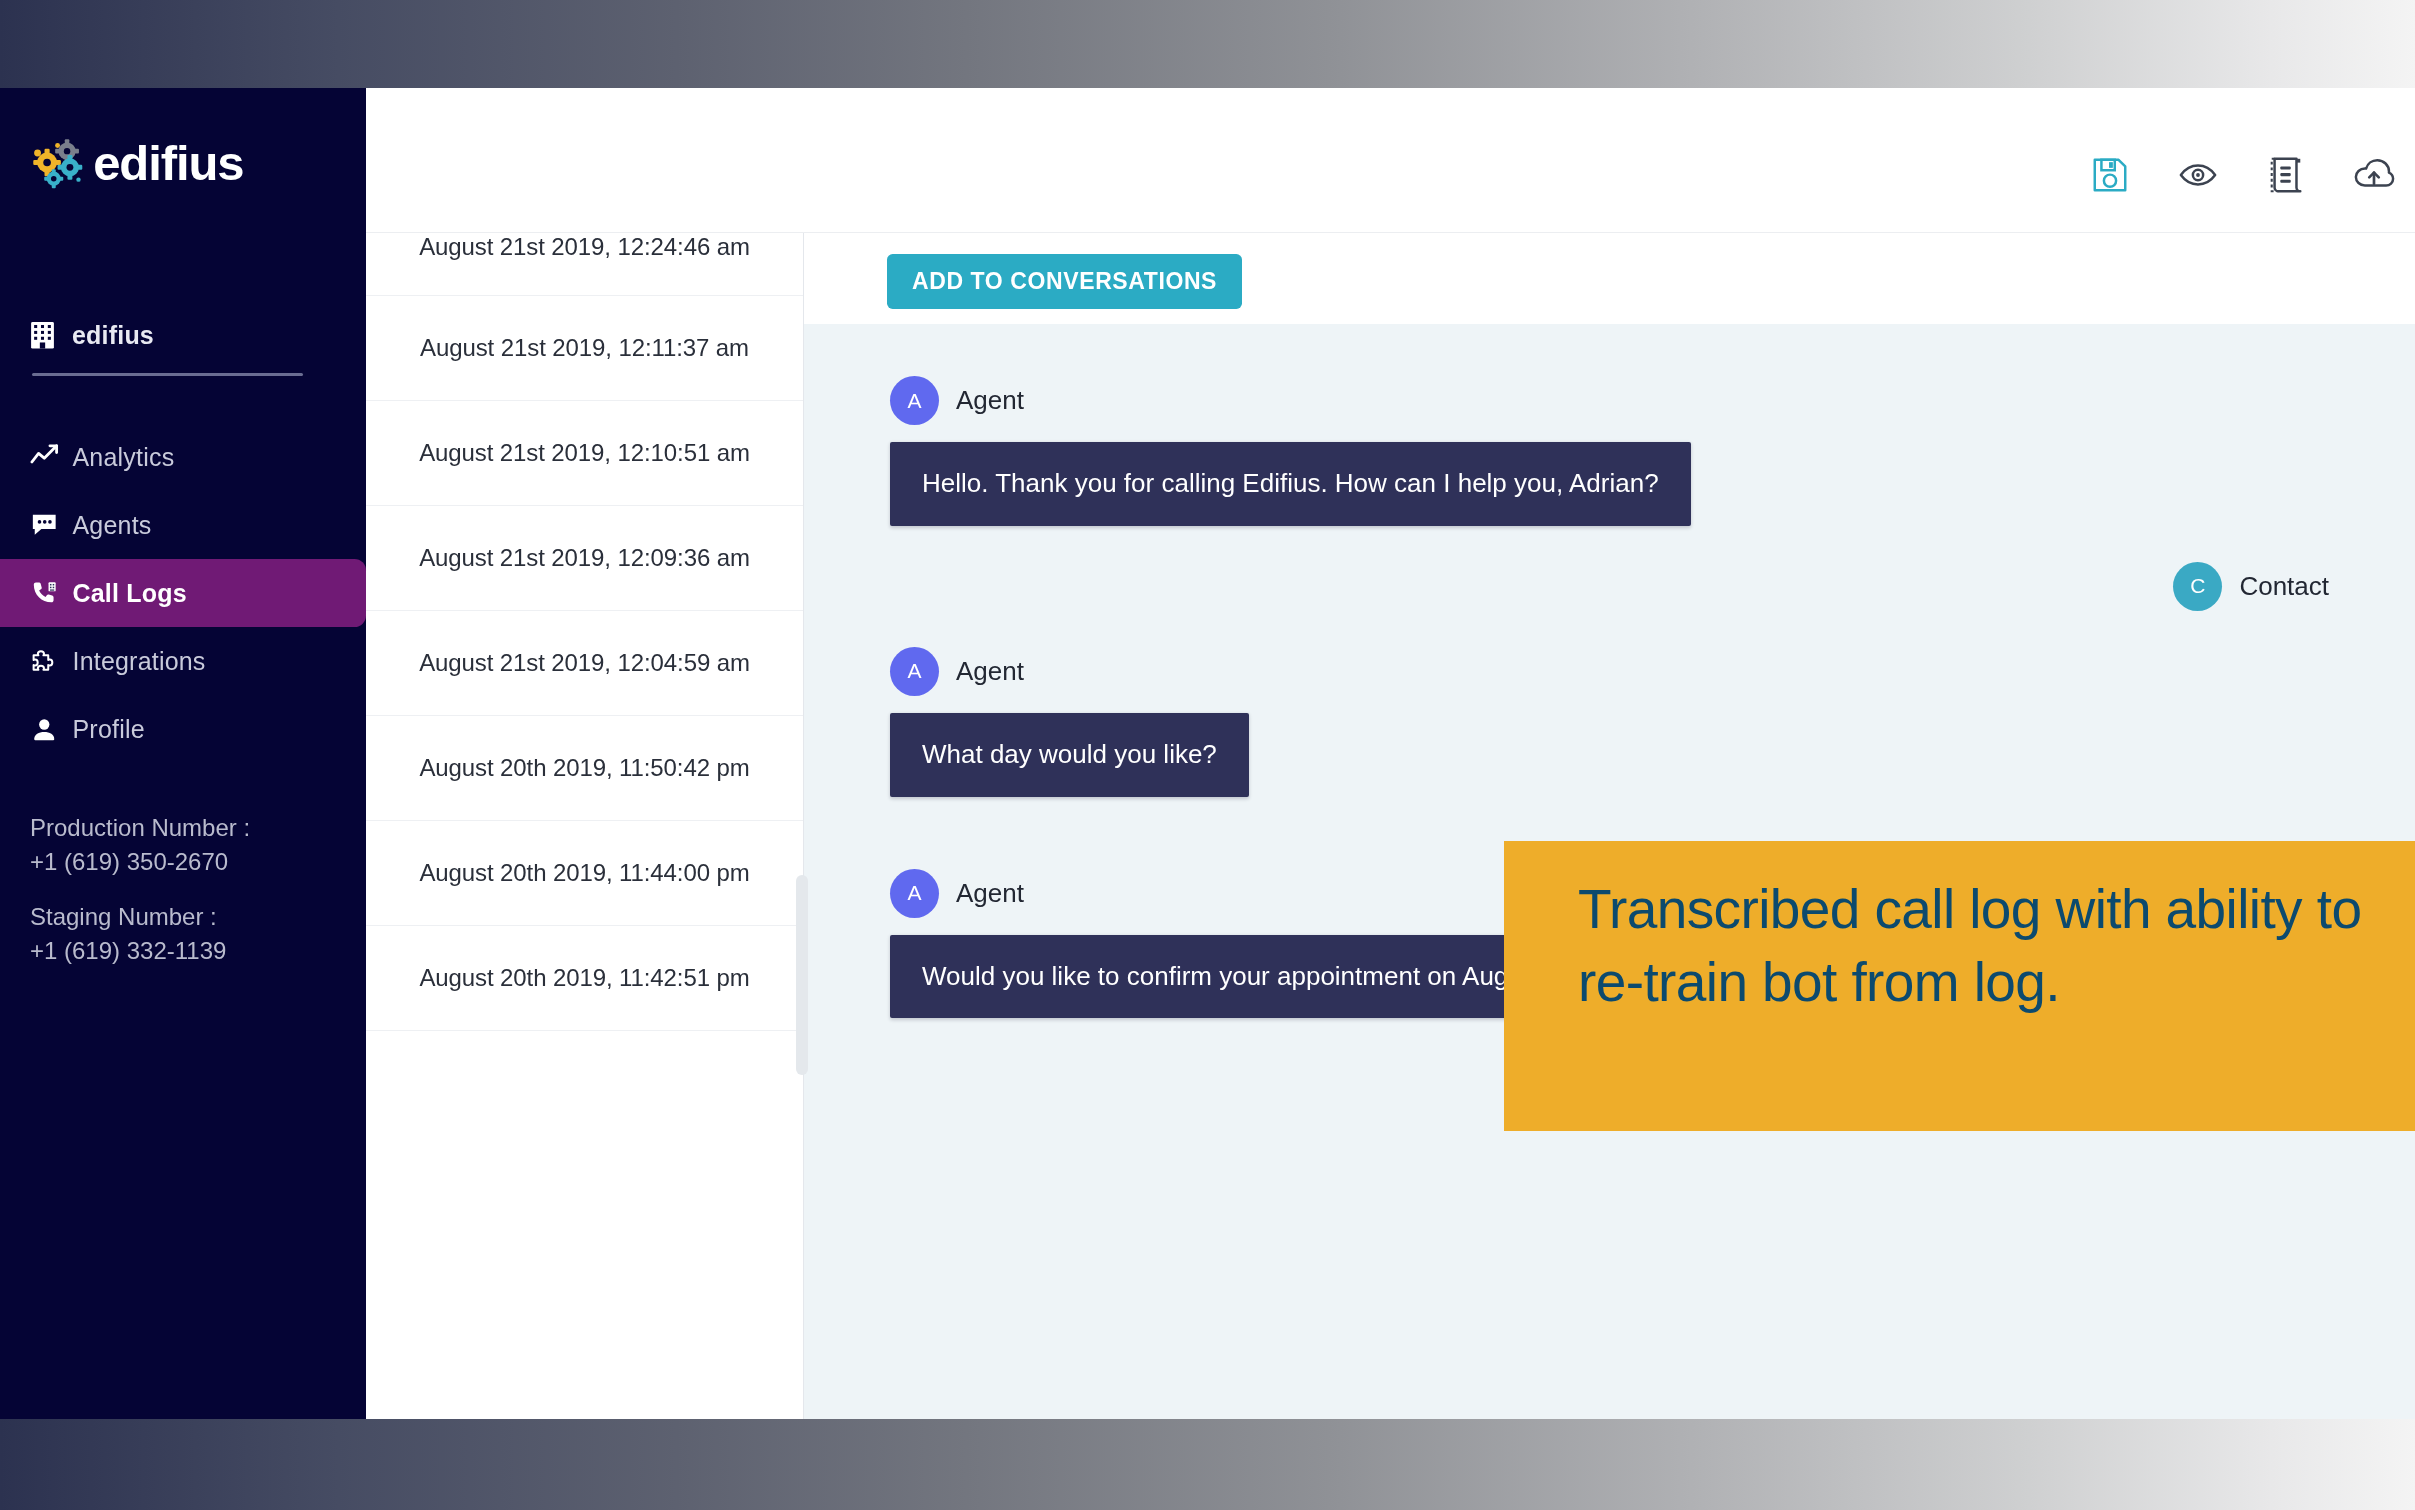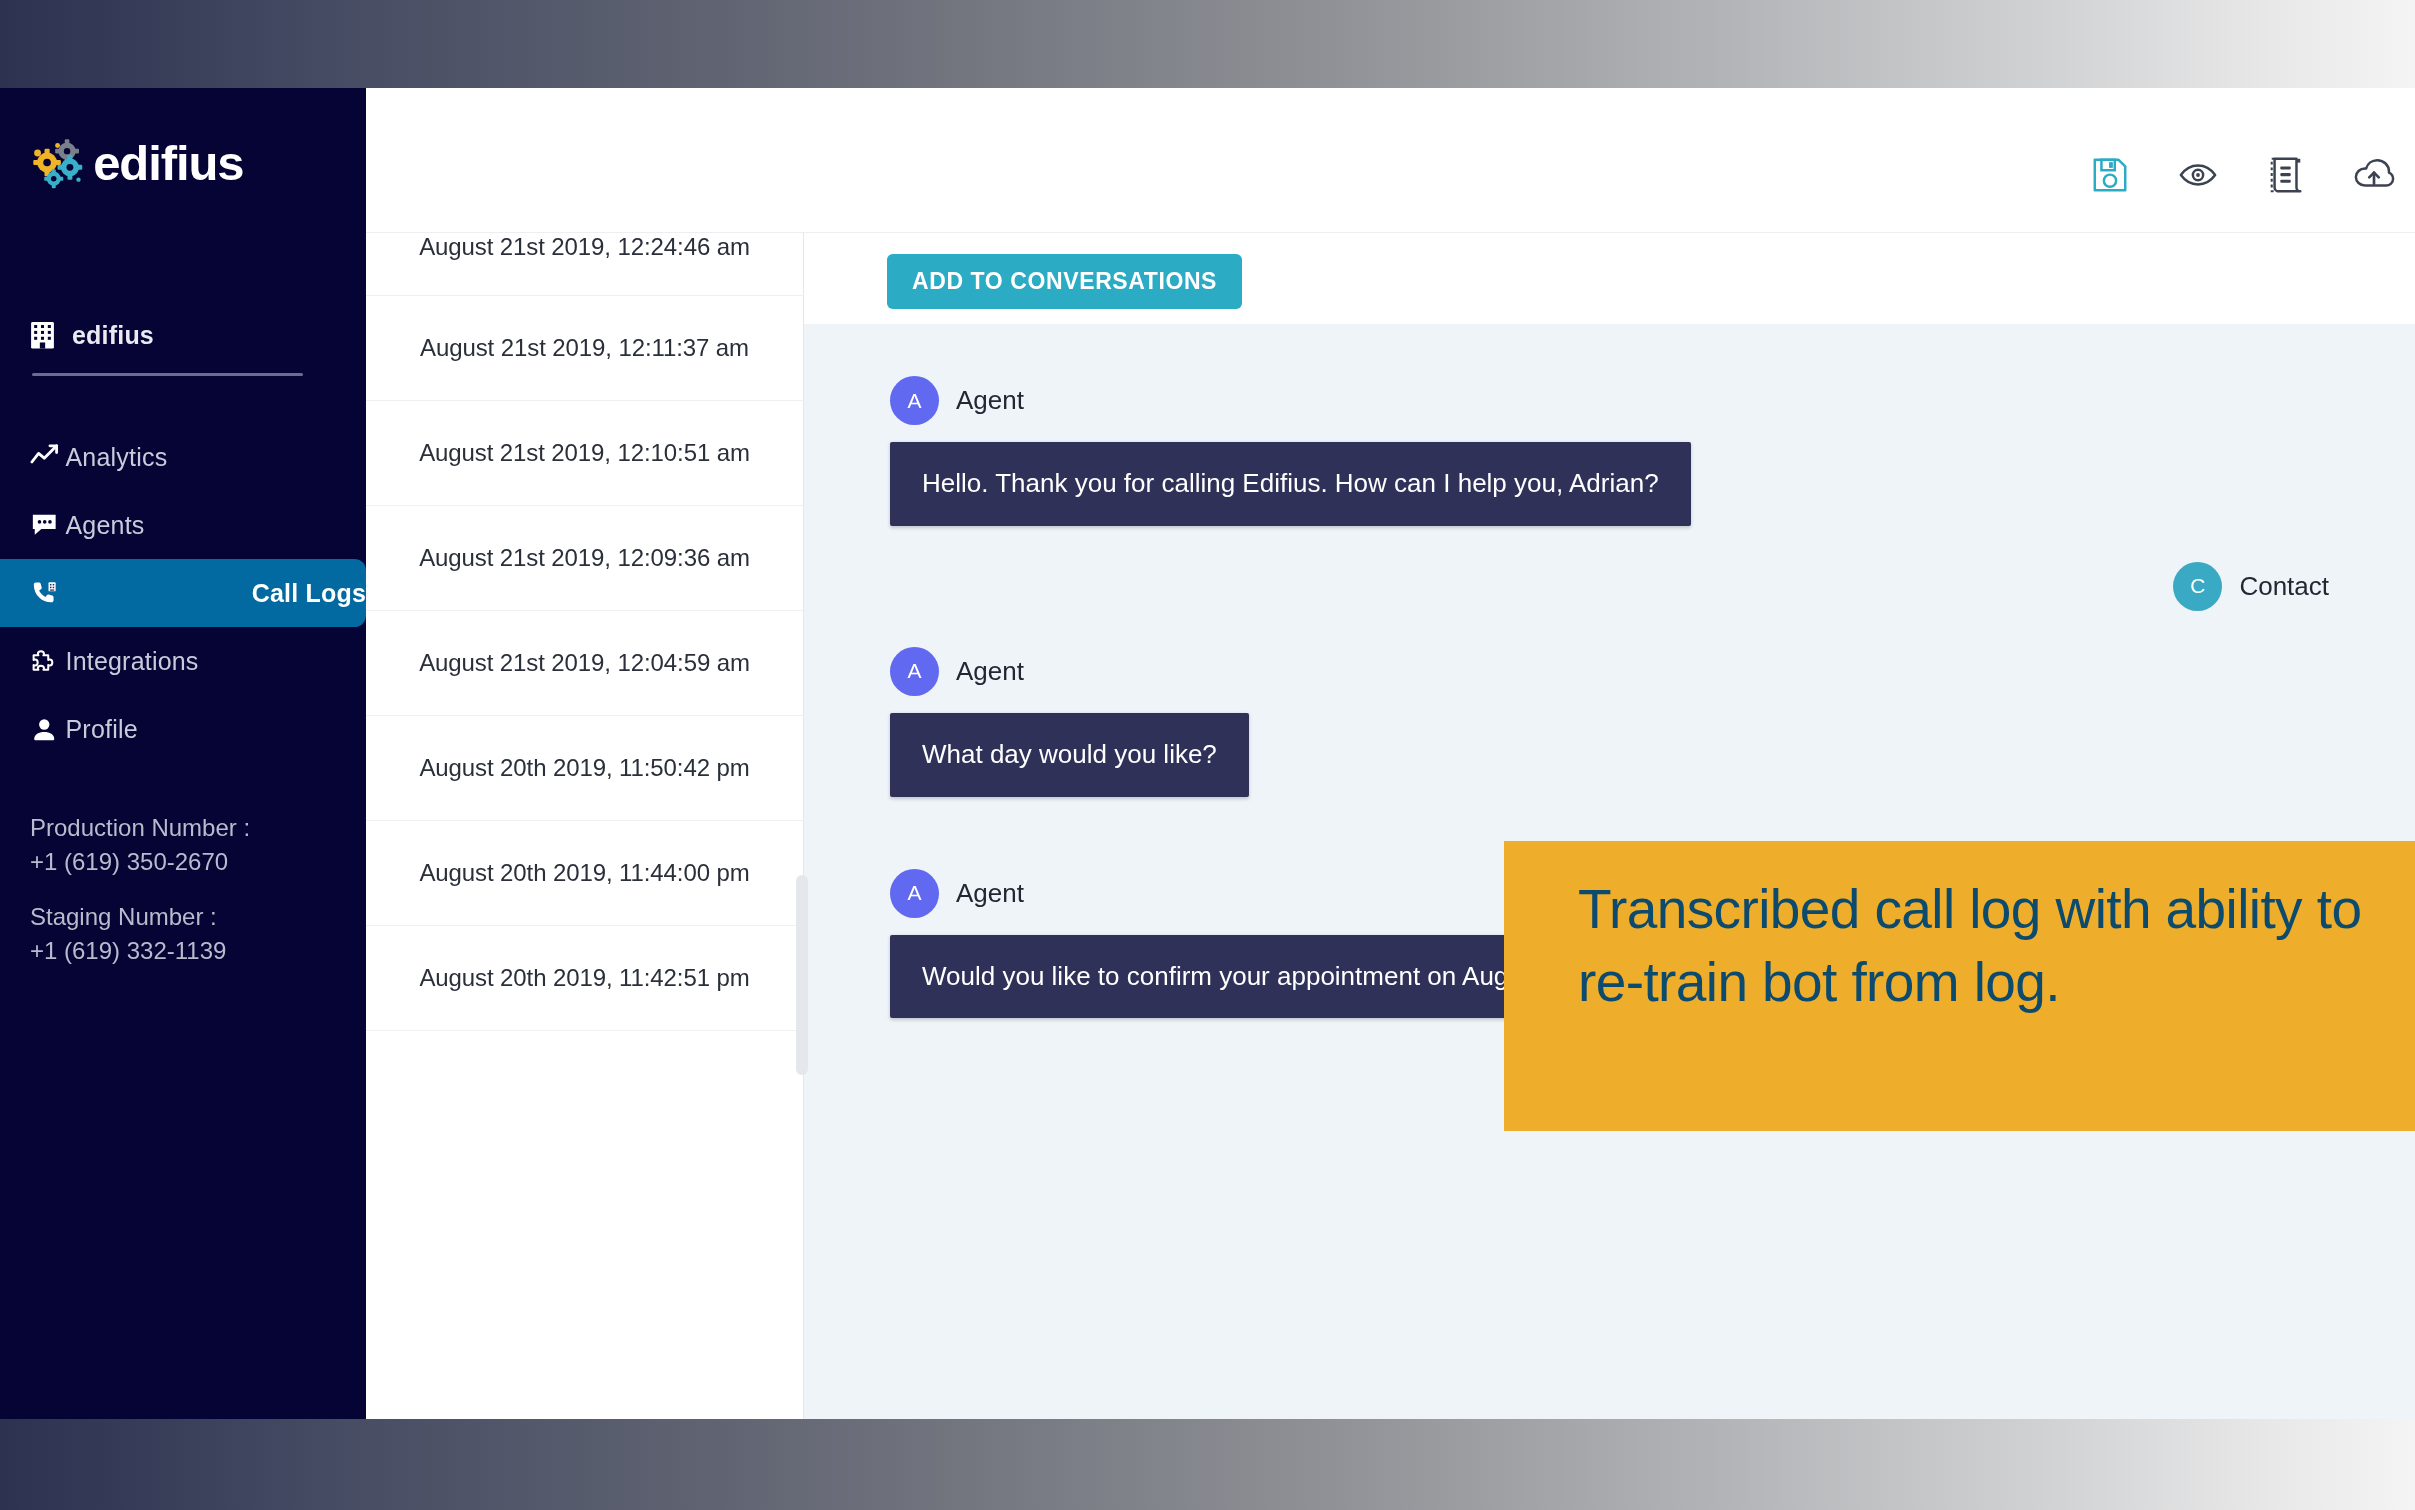--- a/index.html
+++ b/index.html
@@ -91,30 +91,29 @@
     height: 2.9px;
     background: #6a6d92;
     border-radius: 1.9px;
   }
 
   .nav { position: absolute; left: 0; top: 335px; width: 366px; }
   .nav-item {
     position: relative;
     display: flex;
     align-items: center;
-    gap: 7px;
+    gap: 14px;
     height: 68px;
     padding-left: 30px;
     box-sizing: border-box;
     cursor: pointer;
   }
   .nav-item.active {
-    background: #0369a1;
+    background: #701a75;
     border-radius: 0 11.4px 11.4px 0;
-    justify-content: space-between;
   }
   .nav-ico { width: 28.5px; height: 28.5px; display: block; flex: none; }
   .nav-label {
     color: #c9cbdb;
     font-size: 25px;
     letter-spacing: 0.2px;
   }
   .nav-item.active .nav-label { color: #ffffff; font-weight: 600; }
 
   .numbers {

